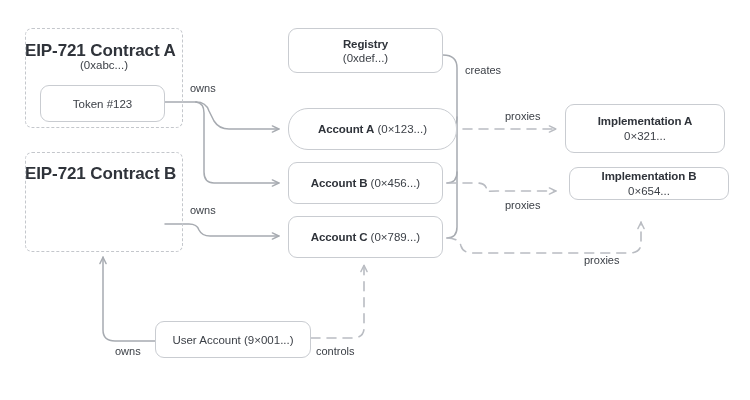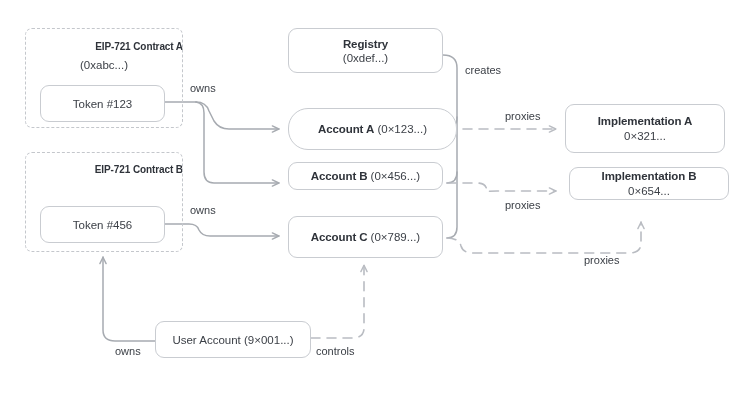--- a/index.html
+++ b/index.html
@@ -41,23 +41,23 @@
     box-sizing: border-box;
     background: transparent;
     border: 1.6px dashed #c4c7cc;
     border-radius: 7px;
     z-index: 1;
   }
   .group-title {
     position: absolute;
     left: 0;
     width: 100%;
-    text-align: right;
+    text-align: left;
     font-weight: bold;
-    font-size: 10px;
+    font-size: 17px;
     color: #2f333a;
     letter-spacing: -0.1px;
   }
   .group-sub {
     position: absolute;
     left: 0;
     width: 100%;
     text-align: center;
     font-size: 11.5px;
     color: #3c4047;
@@ -136,36 +136,33 @@
   <div class="group-title" style="left:25px; top:41px; width:158px;">EIP-721 Contract A</div>
   <div class="group-sub" style="left:25px; top:59px; width:158px;">(0xabc...)</div>
 
   <div class="node" style="left:40px; top:85px; width:125px; height:37px;">
     <span class="t-plain">Token #123</span>
   </div>
 
   <div class="group" style="left:25px; top:152px; width:158px; height:100px;"></div>
   <div class="group-title" style="left:25px; top:164px; width:158px;">EIP-721 Contract B</div>
 
-  <div class="node" style="left:40px; top:206px; width:125px; height:37px;">
-    <span class="t-plain">Token #456</span>
-  </div>
 
   <div class="node" style="left:288px; top:28px; width:155px; height:45px;">
     <span class="t-bold">Registry</span>
     <span class="t-plain" style="margin-top:2px;">(0xdef...)</span>
   </div>
 
   <div class="node" style="left:288px; top:108px; width:169px; height:42px;border-radius:20px;">
     <span class="t-row">
       <b>Account A</b><span> (0×123...)</span>
     </span>
   </div>
 
-  <div class="node" style="left:288px; top:162px; width:155px; height:28px;">
+  <div class="node" style="left:288px; top:162px; width:155px; height:42px;">
     <span class="t-row">
       <b>Account B</b><span> (0×456...)</span>
     </span>
   </div>
 
   <div class="node" style="left:288px; top:216px; width:155px; height:42px;">
     <span class="t-row">
       <b>Account C</b><span> (0×789...)</span>
     </span>
   </div>

